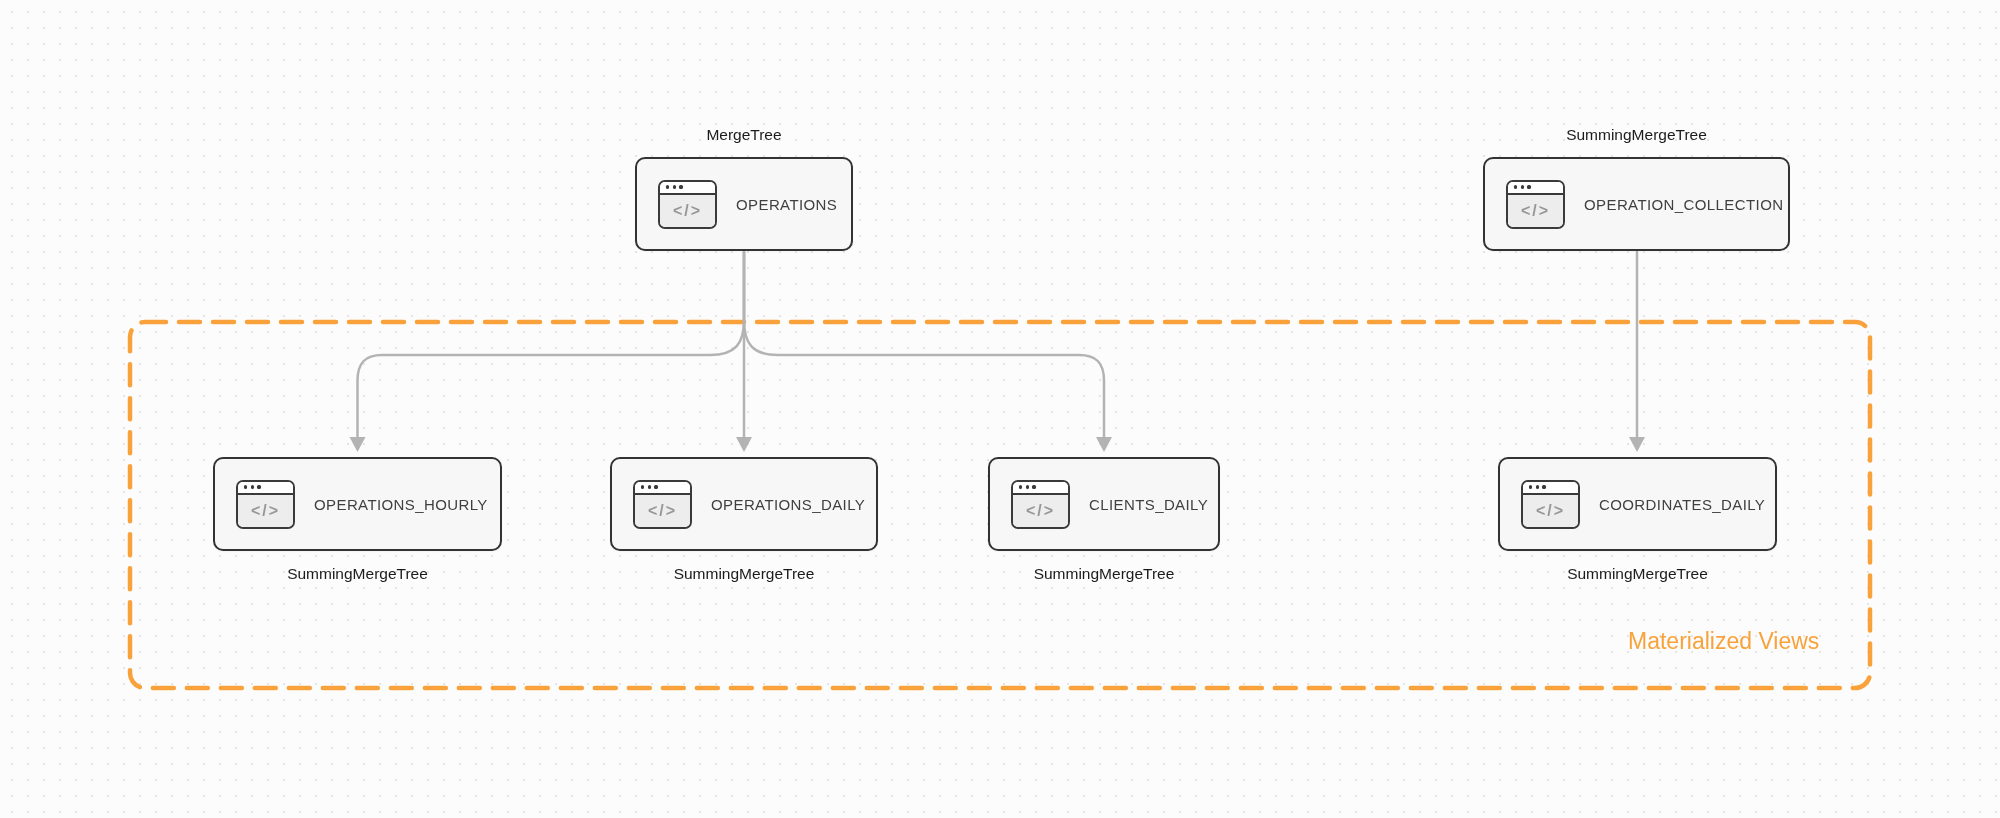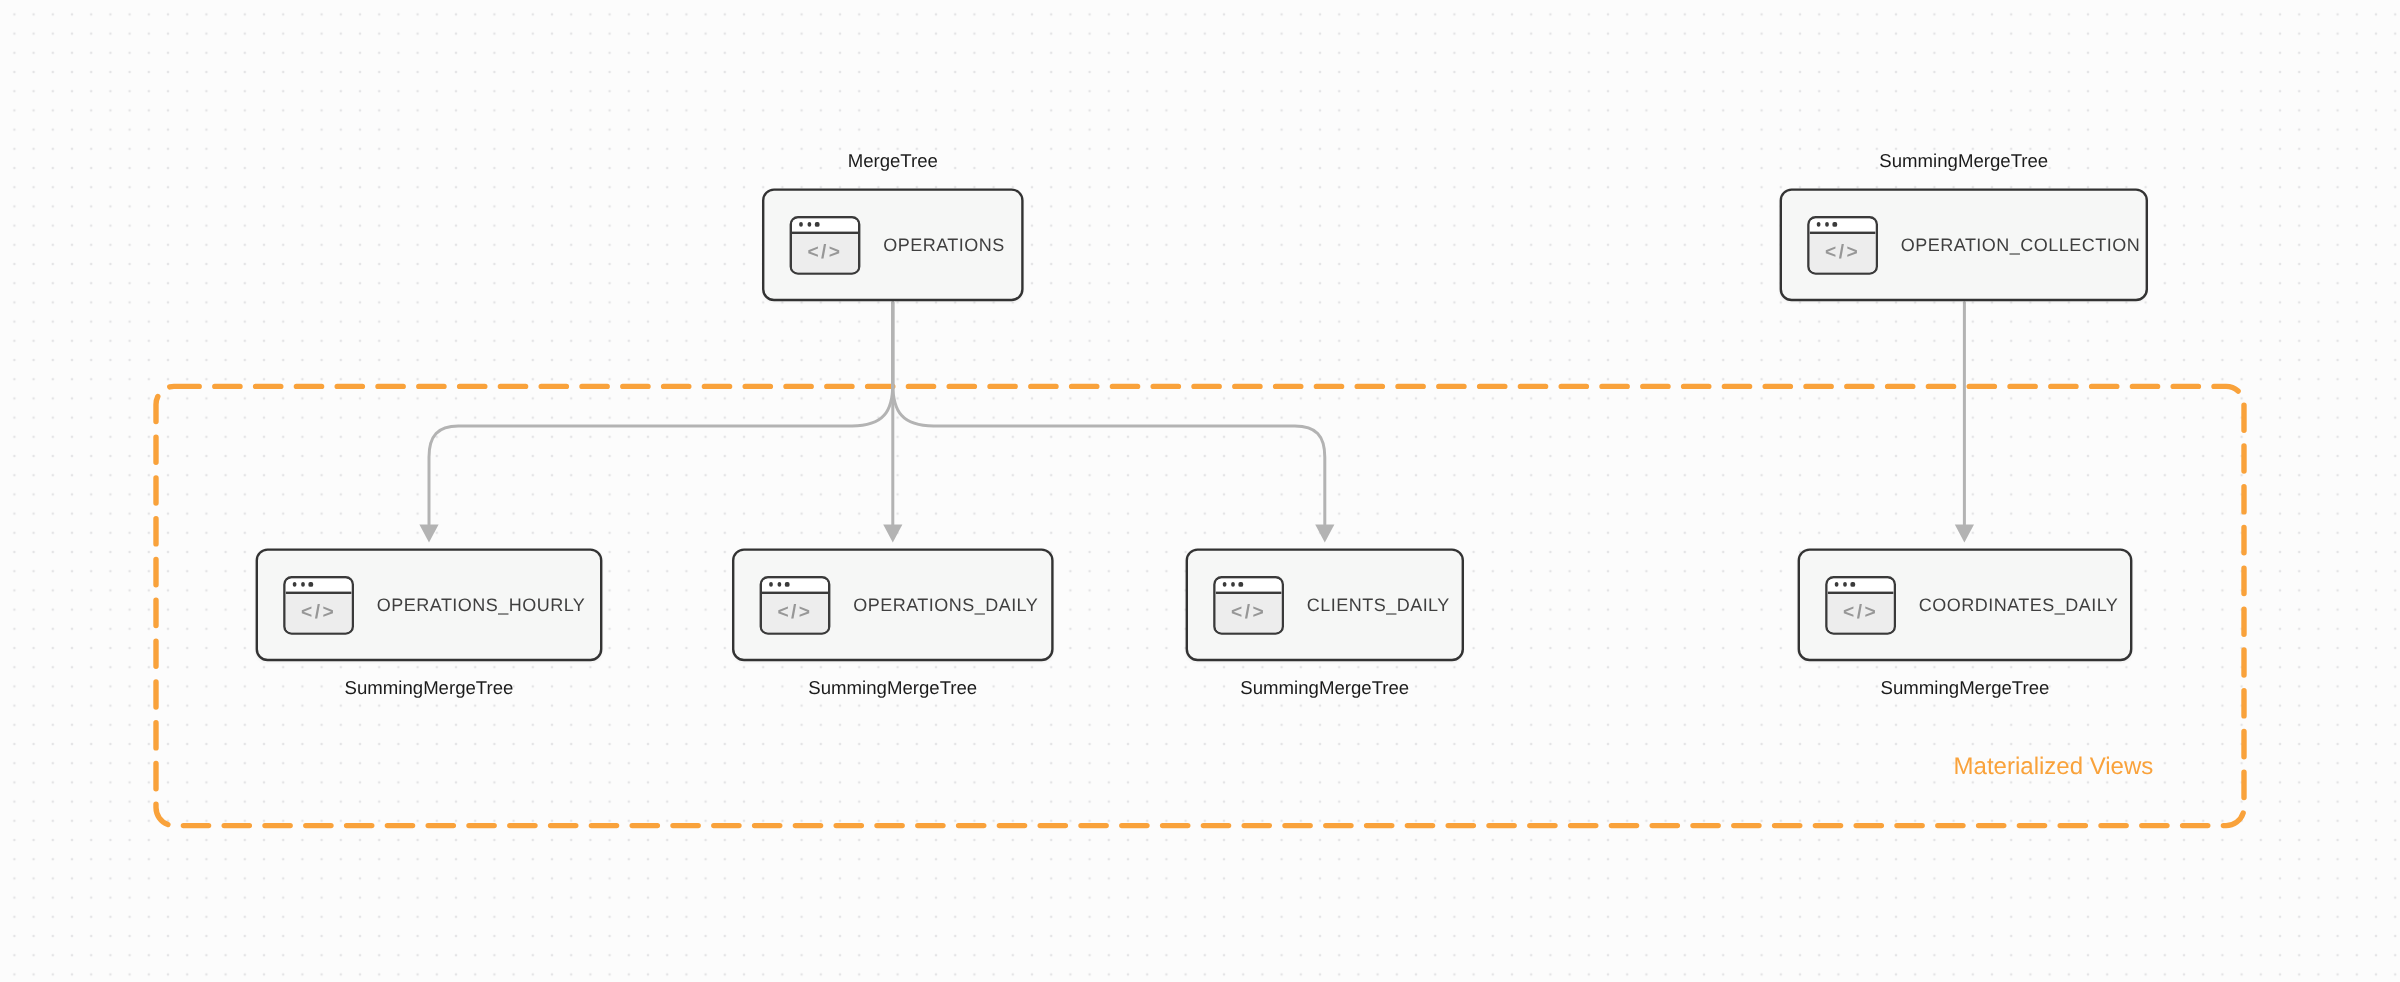--- a/index.html
+++ b/index.html
@@ -95,21 +95,21 @@
     font-weight: 700;
     letter-spacing: 2px;
     font-family: "Liberation Sans", sans-serif;
   }
 
   
   .group-label {
     position: absolute;
     left: 1628px;
     top: 628px;
-    font-size: 20px;
+    font-size: 23px;
     font-weight: 500;
     color: #f9a23b;
     white-space: nowrap;
   }
 </style>
 </head>
 <body>
 
 <svg class="edge-layer" width="2000" height="818" viewBox="0 0 2000 818">
 

